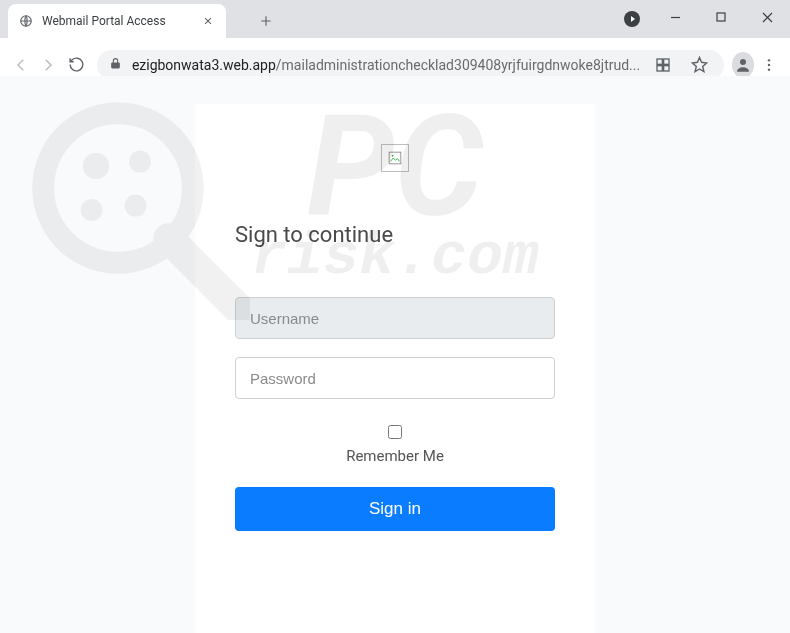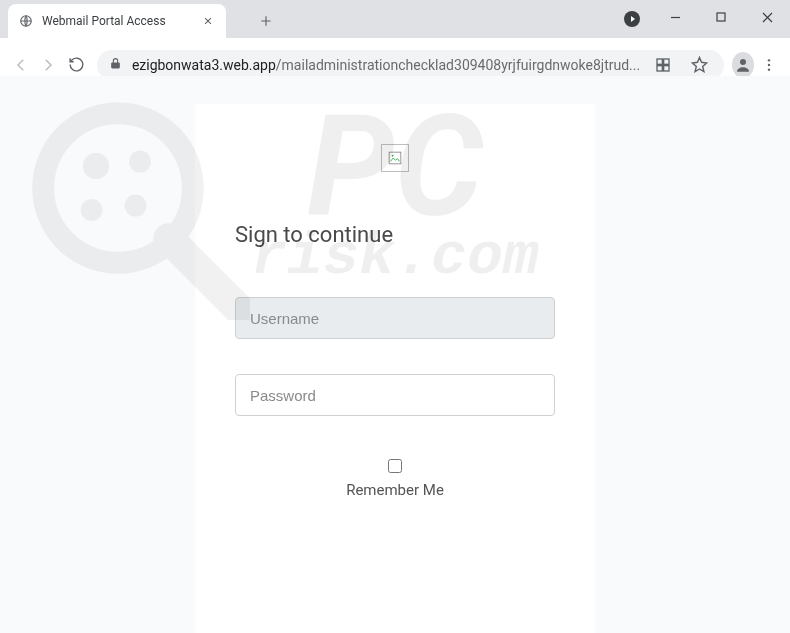--- a/index.html
+++ b/index.html
@@ -165,21 +165,21 @@
       margin-bottom: 50px;
     }
     .field {
       width:100%;
       height: 42px;
       border:1px solid #d0d0d0;
       border-radius: 4px;
       padding: 12px 14px;
       font-size: 15px;
       color:#333;
-      margin-bottom: 35px;
+      margin-bottom: 18px;
       background:#fff;
     }
     .field::placeholder { color:#8a8a8a; }
     .field.username { background:#e8ecef; }
     .remember-row {
       display:flex; align-items:center; gap:8px;
       margin: 8px 0 22px 0;
       font-size: 15px;
       color:#555;
       flex-direction:column;
@@ -330,20 +330,21 @@
           <circle cx="8" cy="8" r="1.5" fill="#2aa646"></circle>
         </svg>
     </div>
     <h2 class="heading">Sign to continue</h2>
     <input class="field username" type="text" placeholder="Username" style="">
     <input class="field" type="password" placeholder="Password" style="">
     <label class="remember-row">
       <input type="checkbox" style="">
       <span>Remember Me</span>
     </label>
+    <button class="signin-btn">Sign in</button>
   </div>
 </div>
 
 <svg class="watermark-circle" viewBox="0 0 100 100">
   <circle cx="40" cy="40" r="34" fill="none" stroke="#000" stroke-width="10"></circle>
   <line x1="63" y1="63" x2="95" y2="95" stroke="#000" stroke-width="14" stroke-linecap="round"></line>
   <circle cx="30" cy="30" r="6" fill="#000"></circle>
   <circle cx="50" cy="28" r="5" fill="#000"></circle>
   <circle cx="28" cy="50" r="5" fill="#000"></circle>
   <circle cx="48" cy="48" r="5" fill="#000"></circle>

